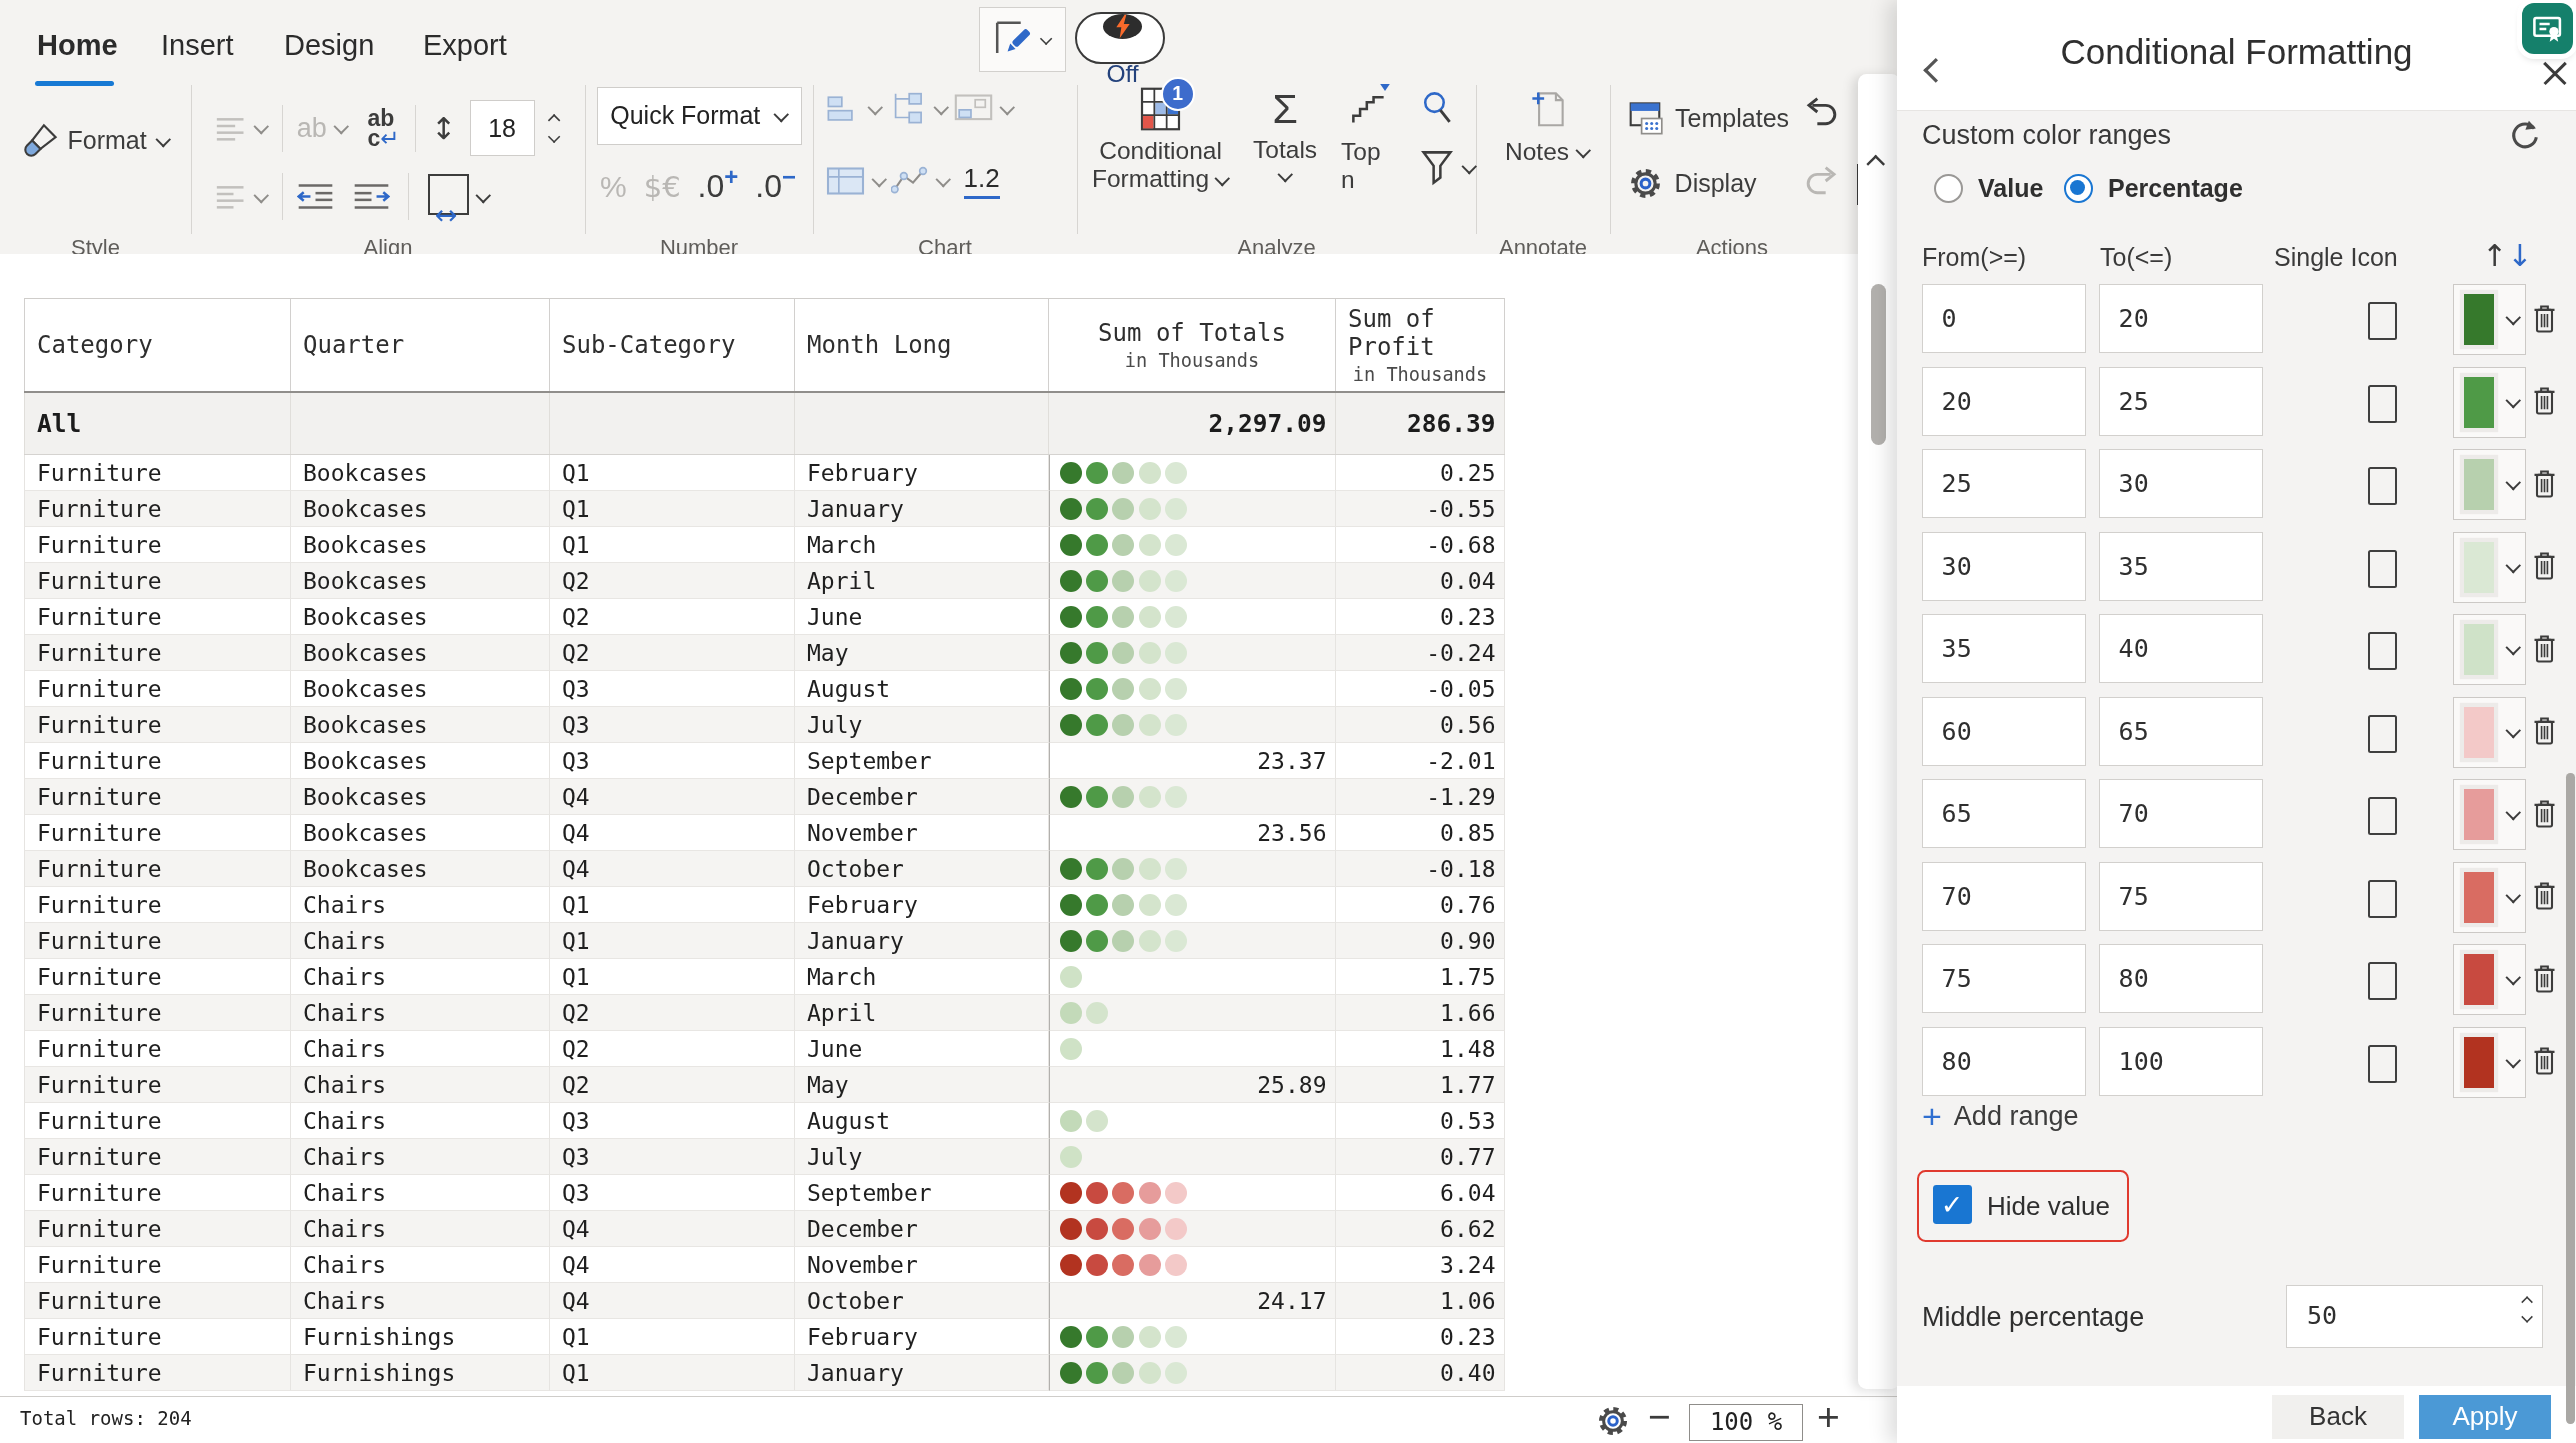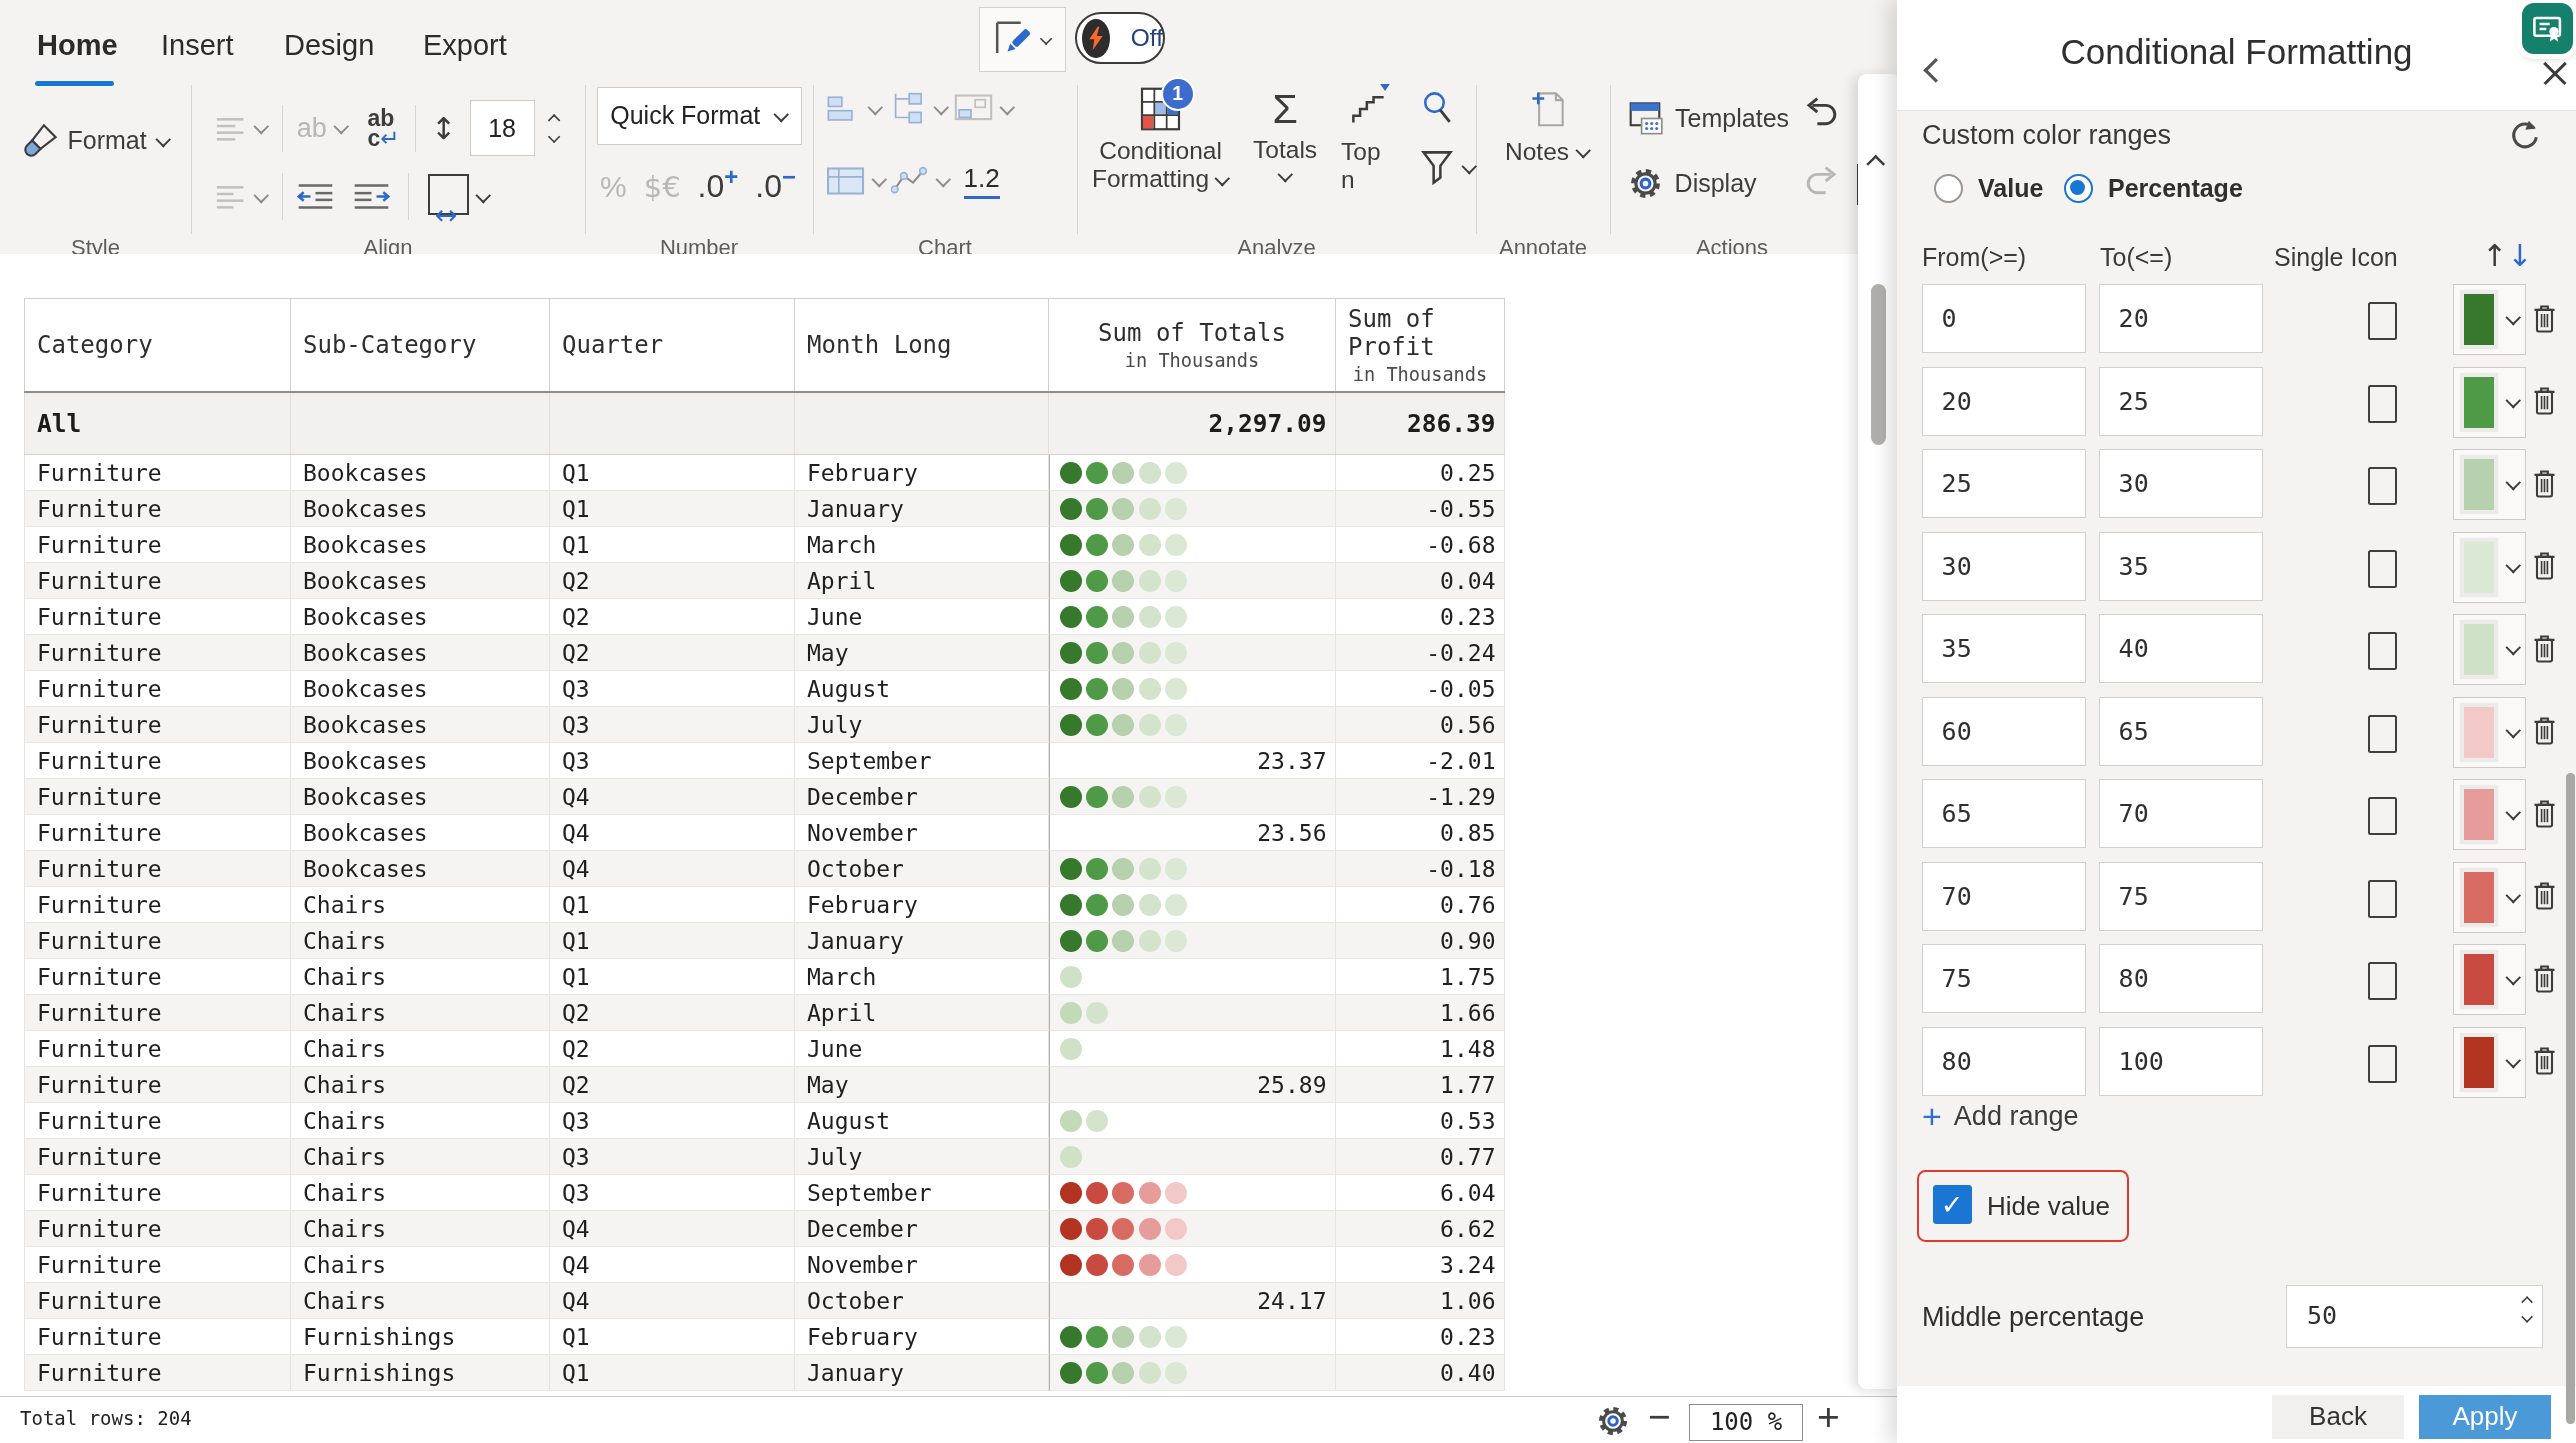--- a/index.html
+++ b/index.html
@@ -27,21 +27,21 @@
   .grp-label{position:absolute;bottom:-27px;left:0;right:0;text-align:center;font-size:22px;color:#5f5d5a;}
   .rbtn{display:flex;align-items:center;gap:8.5px;color:#3c3c3c;font-size:25px;}
   .whitebox{background:#fff;border:0.8px solid #cfcdca;display:flex;align-items:center;justify-content:center;}
   .gray{color:#b9b7b4;}
   .blue{color:#2e68c8;}
   .bigcol{display:flex;flex-direction:column;align-items:center;color:#3c3c3c;font-size:24.5px;}
   .tri-down{width:0;height:0;border-left:6.8px solid transparent;border-right:6.8px solid transparent;border-top:9.3px solid #2e68c8;}
 
   
   .pen-btn{position:absolute;left:979px;top:6.8px;width:85px;height:63px;background:#fbfaf9;border:0.8px solid #d2d0cd;display:flex;align-items:center;justify-content:center;gap:1.7px;}
-  .ai-pill{position:absolute;left:1075px;top:12px;width:90px;height:52px;border:2.5px solid #3a3a3a;border-radius:29px;background:#fff;display:flex;align-items:center;gap:21px;padding-left:5px;box-sizing:border-box;}
+  .ai-pill{position:absolute;left:1075px;top:12px;width:90px;height:52px;border:2.5px solid #3a3a3a;border-radius:29px;background:#fff;display:flex;align-items:center;gap:21px;padding-left:5px;box-sizing:border-box;flex-direction:column;}
   .ai-circle{width:39px;height:39px;border-radius:50%;background:#2d2d2d;display:flex;align-items:center;justify-content:center;}
   .ai-off{font-size:24.5px;color:#24427c;}
 
   
   .main{position:absolute;left:0;top:254px;width:1897px;height:1143px;background:#fff;overflow:hidden;}
   .tbl{position:absolute;left:24px;top:44px;width:1481px;}
   .thead,.trow,.trow-total{display:grid;grid-template-columns:267px 259px 245px 254px 287px 169px;}
   .thead{border-bottom:2.5px solid #908e8b;}
   .thead>div{border-top:0.8px solid #cfcdca;border-right:0.8px solid #d2d0ce;height:92px;display:flex;align-items:center;padding:0 12px;font-family:"DejaVu Sans Mono",monospace;font-size:24px;color:#2e2e2e;}
   .thead>div:first-child{border-left:0.8px solid #d2d0ce;}
@@ -387,22 +387,22 @@
           </svg>
       </div>
       <span class="ai-off">Off</span>
     </div>
   </div>
 
   <div class="main">
     <div class="tbl">
       <div class="thead">
         <div>Category</div>
+        <div>Quarter</div>
         <div>Sub-Category</div>
-        <div>Quarter</div>
         <div>Month Long</div>
         <div class="th-num">
           <span>Sum of Totals</span>
             <span class="th-sub">in Thousands</span>
         </div>
         <div class="th-num">
           <span>Sum of Profit</span>
             <span class="th-sub">in Thousands</span>
         </div>
       </div>

